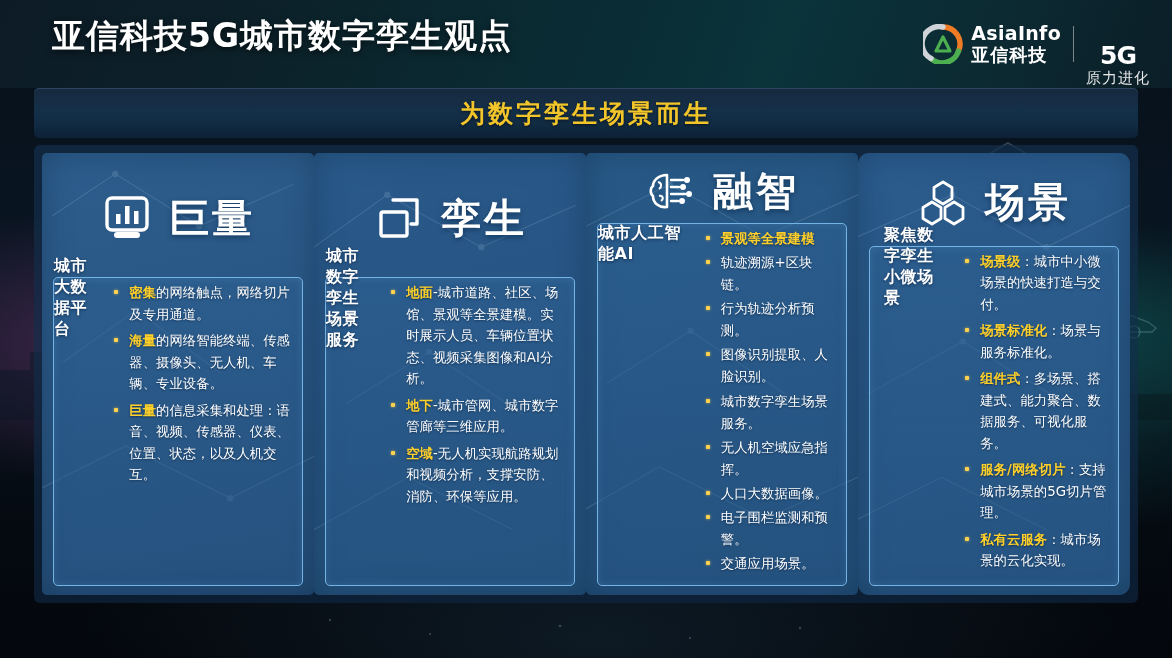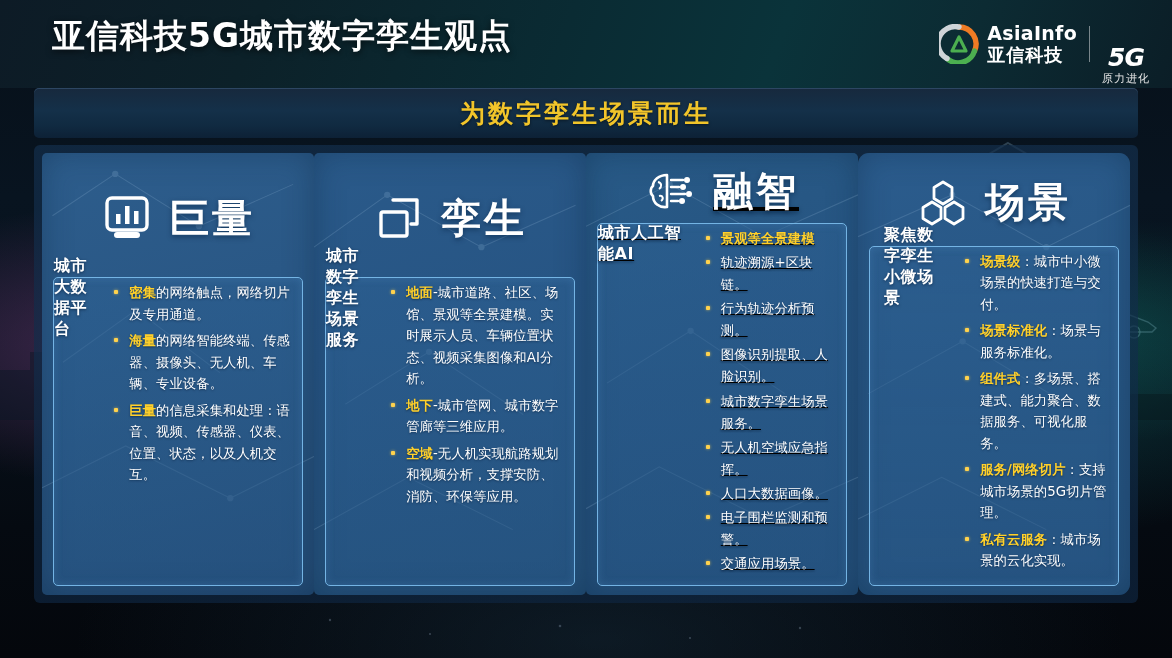--- a/index.html
+++ b/index.html
@@ -30,42 +30,42 @@
   .header-title{position:absolute;left:52px;top:14px;font-size:33px;font-weight:bold;color:#ffffff;
     letter-spacing:1px;text-shadow:0 2px 6px rgba(0,0,0,.65);white-space:nowrap;}
 
   .logo-wrap{position:absolute;right:22px;top:18px;display:flex;align-items:center;height:52px;padding-left:20px;}
   .logo-mark{width:40px;height:40px;flex:0 0 40px;}
   .logo-txt{margin-left:8px;display:flex;flex-direction:column;justify-content:center;line-height:1;}
   .logo-en{font-size:19px;font-weight:bold;color:#fff;letter-spacing:.3px;}
   .logo-cn{font-size:18px;font-weight:bold;color:#fff;letter-spacing:1px;margin-top:3px;}
   .logo-div{width:1px;height:36px;background:rgba(255,255,255,.45);margin:0 12px;}
   .logo-5g{display:flex;flex-direction:column;align-items:center;line-height:1;}
-  .logo-5g .big{font-size:25px;font-weight:bold;color:#fff;font-style:italic;letter-spacing:-1px;margin-top:41px;}
-  .logo-5g .small{font-size:11px;color:#e8e8e8;margin-top:3px;letter-spacing:1px;}
+  .logo-5g .big{font-size:25px;font-weight:bold;color:#fff;letter-spacing:-1px;margin-top:41px;}
+  .logo-5g .small{font-size:15px;color:#e8e8e8;margin-top:3px;letter-spacing:1px;}
 
   
   .banner{position:absolute;left:34px;top:88px;width:1104px;height:50px;border-radius:5px;
     background:linear-gradient(180deg,#17293d 0%,#143049 45%,#102a41 75%,#0d2136 100%);
     box-shadow:inset 0 1px 0 rgba(110,160,210,.25);
     display:flex;align-items:center;justify-content:center;}
   .banner-text{font-size:25px;font-weight:bold;color:#f2c52a;letter-spacing:3px;
     text-shadow:0 1px 3px rgba(0,0,0,.55);}
 
   
   .panel{position:absolute;left:34px;top:145px;width:1104px;height:458px;border-radius:6px;
     background:linear-gradient(180deg,rgba(19,46,75,.72) 0%,rgba(17,44,74,.66) 50%,rgba(14,36,62,.72) 100%);
     padding:8px;box-sizing:border-box;}
   .cards{position:relative;display:flex;height:100%;}
   .card{position:relative;flex:1;border-radius:5px;overflow:hidden;
     background:linear-gradient(165deg,#2d5d8c 0%,#2a5886 35%,#27527d 70%,#244c76 100%);
     box-shadow:inset 0 0 30px rgba(10,35,60,.35);
     display:flex;flex-direction:column;}
   .card.variant2{background:linear-gradient(165deg,#2a5a8a 0%,#275584 40%,#245079 100%);}
-  .card.variant3{background:linear-gradient(165deg,#285a87 0%,#265481 40%,#234e78 100%);text-decoration:underline;}
+  .card.variant3{background:linear-gradient(165deg,#285a87 0%,#265481 40%,#234e78 100%);}
   .card.variant4{background:linear-gradient(165deg,#2b5c8d 0%,#285785 40%,#25517c 100%);border-radius:11px;}
   .card-tex{position:absolute;inset:0;opacity:.16;pointer-events:none;}
 
   .card-head{position:relative;height:118px;display:flex;align-items:center;justify-content:center;gap:16px;padding-top:6px;}
   .card-icon{width:52px;height:52px;flex:0 0 52px;}
   .card-title{font-size:40px;font-weight:bold;color:#ffffff;letter-spacing:3px;
     text-shadow:0 2px 5px rgba(0,30,60,.55);}
 
   .card-body{position:relative;margin:0 11px 9px 11px;flex:1;border:1px solid #74b4e4;border-radius:5px;
     background:linear-gradient(180deg,rgba(44,96,146,.55) 0%,rgba(38,86,134,.48) 100%);

